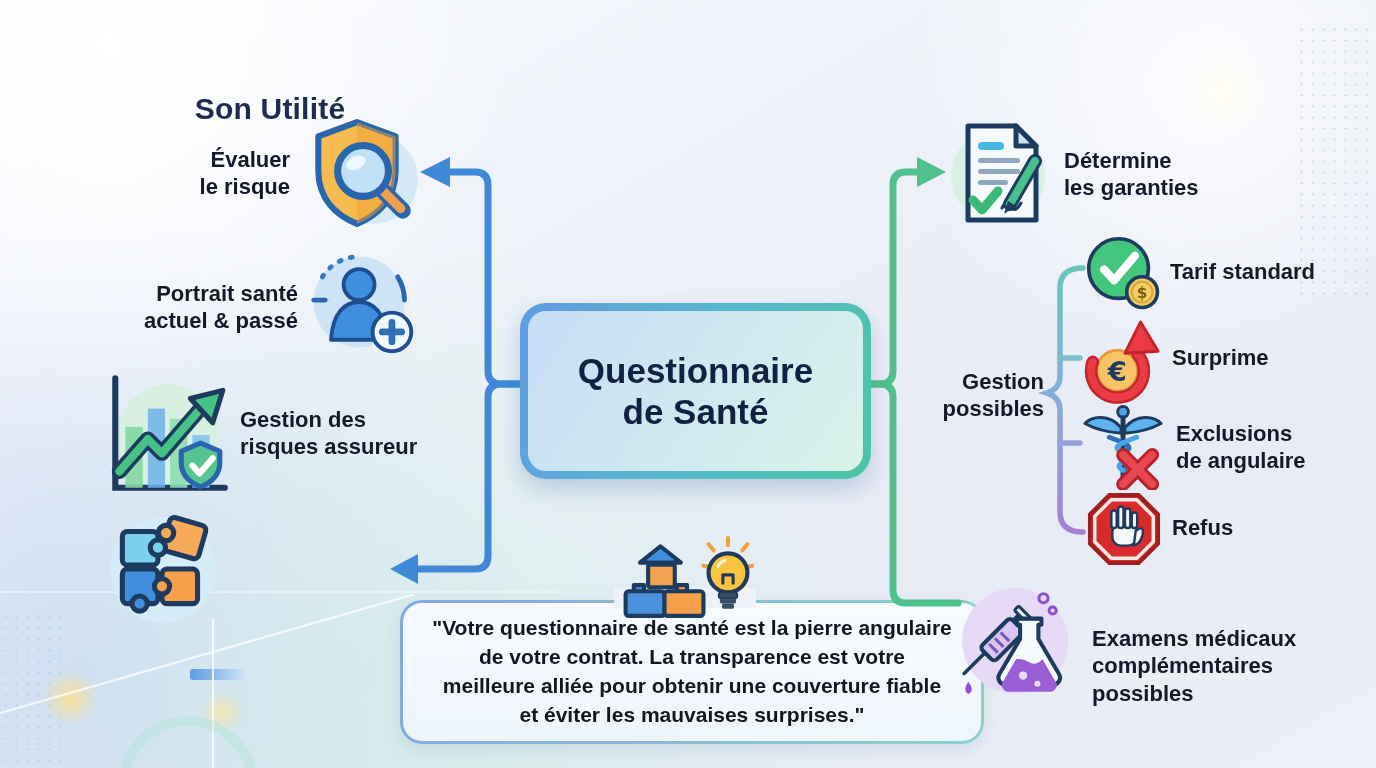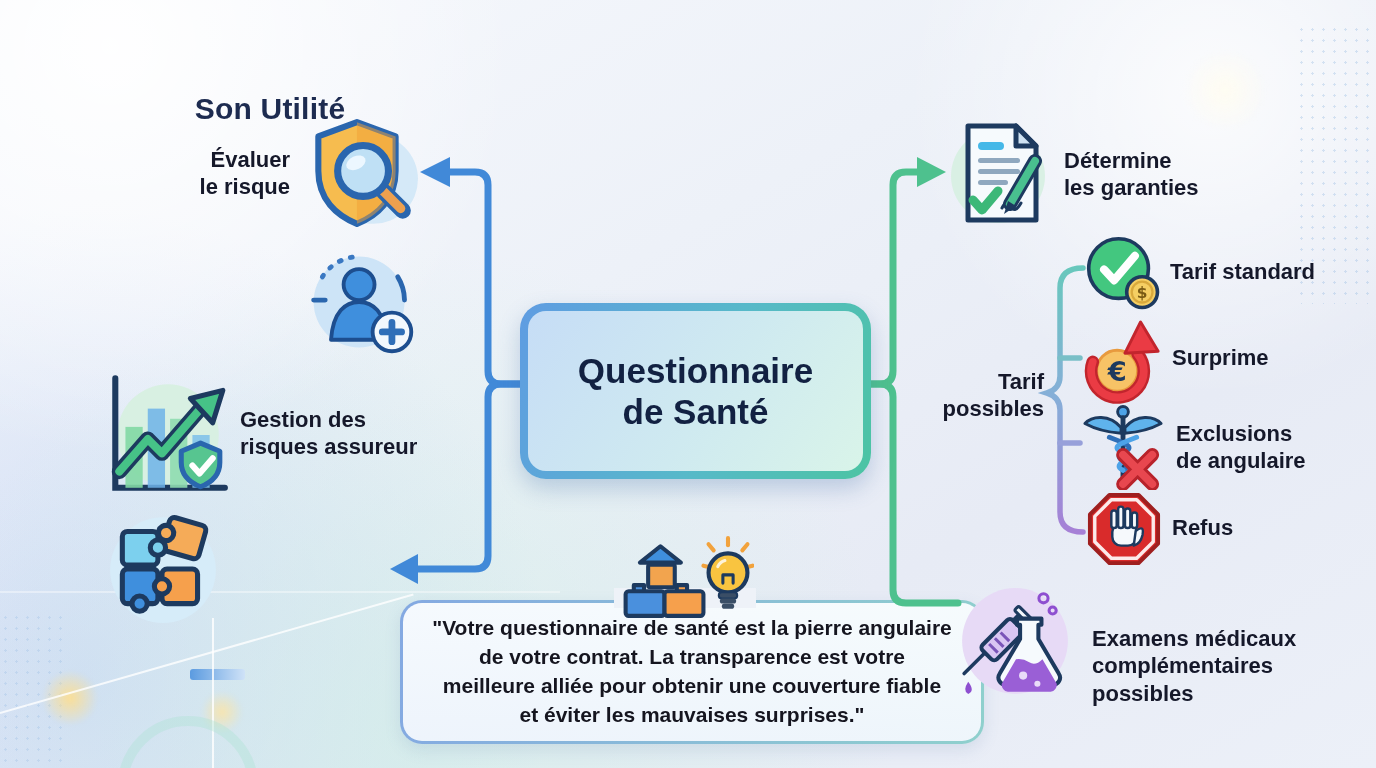--- a/index.html
+++ b/index.html
@@ -104,20 +104,22 @@
   <svg class="abs z4" style="left:298px;top:112px;" width="122" height="122" viewBox="0 0 120 120">
     <circle cx="74" cy="66" r="44" fill="#cfe6f7" opacity=".85"></circle>
     <path d="M58,10 L96,24 V58 C96,86 78,102 58,110 C38,102 20,86 20,58 V24 Z" fill="#f6bc4f" stroke="#2a66ae" stroke-width="6" stroke-linejoin="round"></path>
     <path d="M58,10 L96,24 V58 C96,86 78,102 58,110 Z" fill="#ef9f35" opacity=".5"></path>
     <line x1="84" y1="78" x2="103" y2="97" stroke="#2a66ae" stroke-width="16" stroke-linecap="round"></line>
     <line x1="84" y1="78" x2="101" y2="95" stroke="#eda04f" stroke-width="9" stroke-linecap="round"></line>
     <circle cx="64" cy="58" r="25" fill="#bfe0f5" stroke="#2a66ae" stroke-width="7"></circle>
     <ellipse cx="57" cy="50" rx="10" ry="6.5" fill="#eef8ff" opacity=".95" transform="rotate(-25 57 50)"></ellipse>
   </svg>
 
+  <div class="abs item-label pre r" style="left:100px;top:280px;width:198px;">Portrait santé
+actuel &amp; passé</div>
   <svg class="abs z4" style="left:303px;top:244px;" width="116" height="116" viewBox="0 0 120 120">
     <circle cx="58" cy="60" r="47" fill="#cde4f7"></circle>
     <path d="M20,34 A46,46 0 0 1 56,13" fill="none" stroke="#3a78c2" stroke-width="5" stroke-dasharray="2 10" stroke-linecap="round"></path>
     <path d="M98,34 A46,46 0 0 1 105,58" fill="none" stroke="#2a66ae" stroke-width="5" stroke-linecap="round"></path>
     <path d="M11,58 h12" stroke="#2a66ae" stroke-width="5" stroke-linecap="round"></path>
     <circle cx="58" cy="42" r="16" fill="#3f8fdd" stroke="#1d4e8f" stroke-width="4"></circle>
     <path d="M29,99 C31,70 44,60 58,60 C72,60 85,70 87,99 Z" fill="#3f8fdd" stroke="#1d4e8f" stroke-width="4" stroke-linejoin="round"></path>
     <circle cx="92" cy="91" r="20" fill="#f2f8fd" stroke="#1d4e8f" stroke-width="4"></circle>
     <path d="M92,81 v20 M82,91 h20" stroke="#2f6fb8" stroke-width="7" stroke-linecap="round"></path>
   </svg>
@@ -164,21 +166,21 @@
     <rect x="36" y="66" width="30" height="5" rx="2.5" fill="#8fa8bf"></rect>
     <path d="M31,86 l9,10 l16,-19" fill="none" stroke="#3cb878" stroke-width="9" stroke-linecap="round" stroke-linejoin="round"></path>
     <path d="M60,94 q5,-10 9,-2 t10,-3" fill="none" stroke="#1d3a5f" stroke-width="3" stroke-linecap="round"></path>
     <line x1="68" y1="90" x2="93" y2="47" stroke="#1d3a5f" stroke-width="14" stroke-linecap="round"></line>
     <line x1="68" y1="90" x2="93" y2="47" stroke="#49c08f" stroke-width="8" stroke-linecap="round"></line>
     <polygon points="62,100 66,87 74,92" fill="#1d3a5f"></polygon>
   </svg>
   <div class="abs item-label pre l" style="left:1064px;top:147px;width:200px;">Détermine
 les garanties</div>
 
-  <div class="abs item-label pre r" style="left:918px;top:368px;width:126px;">Tarif
+  <div class="abs item-label pre r" style="left:918px;top:368px;width:126px;">Gestion
 possibles</div>
 
   <svg class="abs z4" style="left:1084px;top:236px;" width="80" height="76" viewBox="0 0 88 84">
     <circle cx="38" cy="36" r="33" fill="#43c77f" stroke="#1d3a5f" stroke-width="4"></circle>
     <path d="M22,37 l11,12 l23,-27" stroke="#ffffff" stroke-width="9" fill="none" stroke-linecap="round" stroke-linejoin="round"></path>
     <circle cx="64" cy="62" r="17" fill="#f5cf63" stroke="#1d3a5f" stroke-width="4"></circle>
     <circle cx="64" cy="62" r="11.5" fill="none" stroke="#d9a93c" stroke-width="2.5"></circle>
     <text x="64" y="69" font-size="17" font-weight="bold" fill="#7a5b14" text-anchor="middle" font-family="DejaVu Sans, sans-serif">$</text>
   </svg>
   <div class="abs item-label l" style="left:1170px;top:258px;width:210px;">Tarif standard</div>

